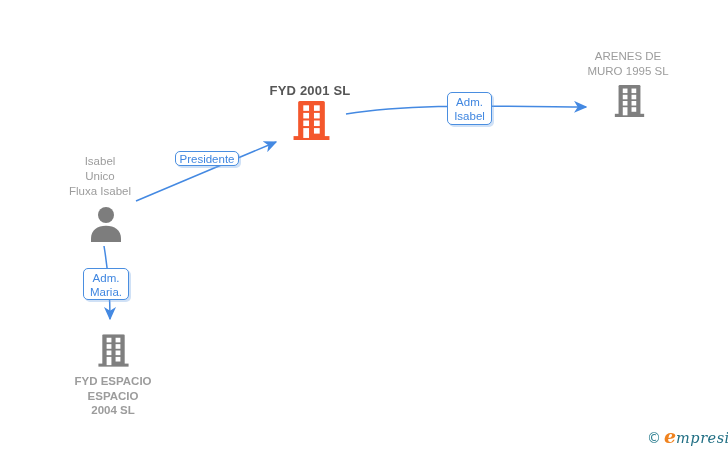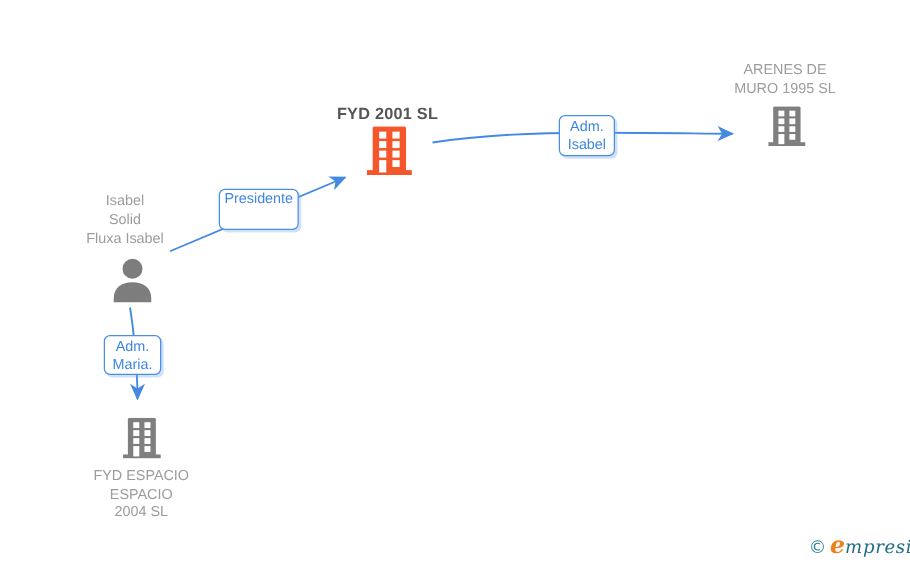--- a/index.html
+++ b/index.html
@@ -16,30 +16,30 @@
   .person-icon{color:#7d7d7d;display:block;}
 
   .node-title{
     position:absolute;transform:translateX(-50%);white-space:nowrap;
     font-size:13px;font-weight:bold;color:#565656;letter-spacing:0.2px;
   }
   .node-label{
     position:absolute;transform:translateX(-50%);text-align:center;
     font-size:11.5px;color:#9c9c9c;line-height:15px;white-space:nowrap;
   }
-  .node-label.tight{line-height:14.5px;}
+  .node-label.tight{line-height:14.5px;font-weight:bold;}
 
   .edge-label{
     position:absolute;box-sizing:border-box;background:#ffffff;
     border:1.5px solid #4a8ee0;border-radius:5px;
     box-shadow:2px 2px 0 rgba(120,170,230,0.35);
     color:#3f86e0;font-size:11.5px;text-align:center;cursor:pointer;
   }
   .edge-label .ln{display:block;line-height:14px;}
-  #label-presidente{left:175px;top:151px;width:64px;height:33px;line-height:17px;padding:0 2px;}
+  #label-presidente{left:175px;top:151px;width:64px;height:15px;line-height:17px;padding:0 2px;}
   #label-adm-unico{left:447px;top:92px;width:45px;height:33px;padding-top:2px;}
   #label-adm-solid{left:83px;top:268px;width:46px;height:32px;padding-top:2px;}
 
   #logo{
     position:absolute;left:647px;top:425px;height:24px;white-space:nowrap;
     font-family:"DejaVu Serif", serif;font-style:italic;cursor:pointer;
   }
   #logo .copy{color:#2e7f91;font-size:14px;font-style:normal;font-family:"DejaVu Sans", sans-serif;}
   #logo .e-init{color:#f0821e;font-size:19px;font-weight:bold;margin-left:3px;}
   #logo .brand-rest{color:#1f6e83;font-size:14.5px;letter-spacing:0.5px;}
@@ -93,21 +93,21 @@
     <div>MURO 1995 SL</div>
   </div>
   <div class="icon-box" style="left:614px;top:85px;">
     <svg class="company-icon" width="31" height="32" viewBox="0 0 36 38">
       <use href="#sym-building"></use>
     </svg>
   </div>
 
   <div class="node-label" style="left:100px;top:154px;">
     <div>Isabel</div>
-    <div>Solid</div>
+    <div>Unico</div>
     <div>Fluxa Isabel</div>
   </div>
   <div class="icon-box" style="left:89px;top:206px;">
     <svg class="person-icon" width="34" height="36" viewBox="0 0 34 36">
       <use href="#sym-person"></use>
     </svg>
   </div>
 
   <div class="icon-box" style="left:98px;top:334px;">
     <svg class="company-icon" width="31" height="33" viewBox="0 0 36 38">

